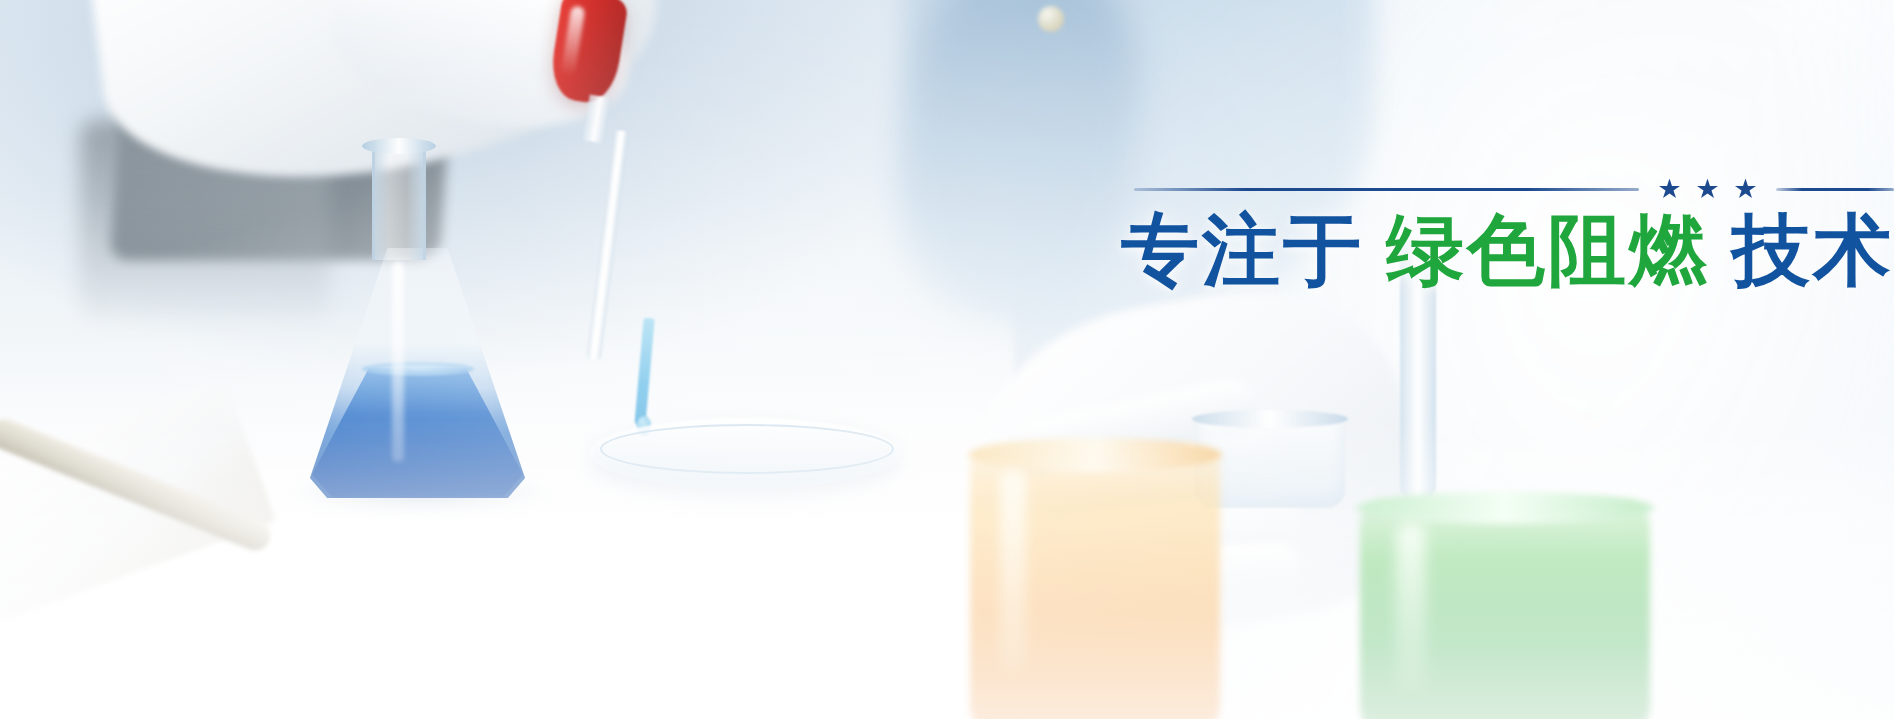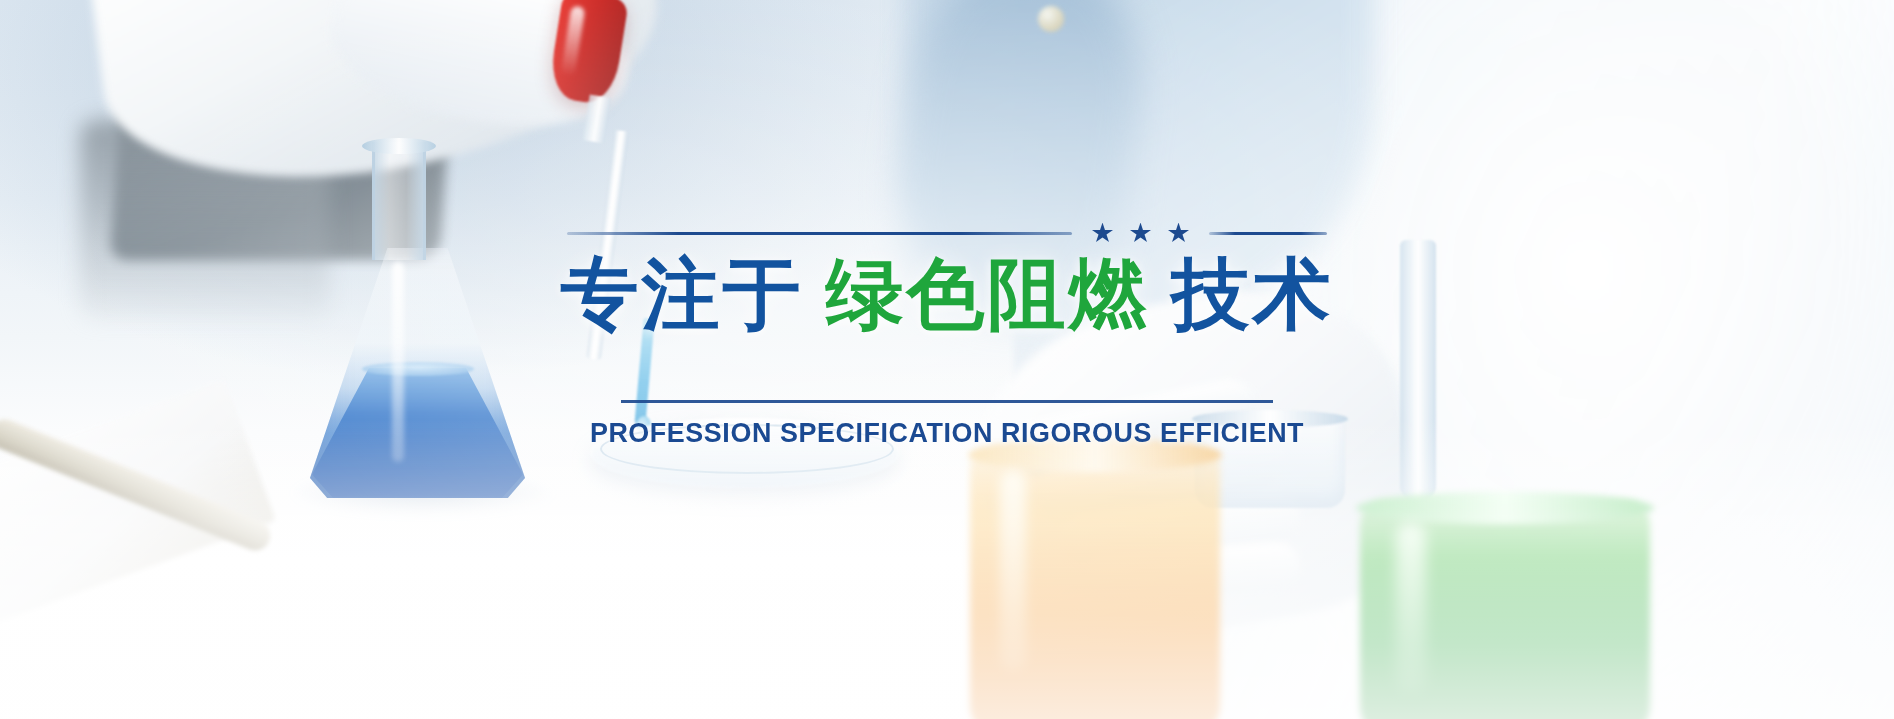--- a/index.html
+++ b/index.html
@@ -265,24 +265,23 @@
   }
   .soft-overlay{
     position:absolute;inset:0;
     background:radial-gradient(1100px 540px at 44% 42%, rgba(255,255,255,.45) 0%, rgba(255,255,255,0) 70%);
     pointer-events:none;
   }
 
   
   .content{
     position:absolute;inset:0;
-    display:flex;flex-direction:column;align-items:center;
+    display:flex;flex-direction:column;align-items:flex-end;
     padding-top:176px;
     box-sizing:border-box;
-    margin-top:44px;
   }
 
   .rule-row{
     display:flex;align-items:center;justify-content:center;
     width:760px;height:26px;
   }
   .rule{
     height:3px;flex:1;
     background:linear-gradient(90deg,rgba(26,72,140,.25),#1d4a8f 22%,#1d4a8f 78%,rgba(26,72,140,.45));
     border-radius:2px;
@@ -412,20 +411,16 @@
       <span class="stars">
         <span class="star"></span>
         <span class="star"></span>
         <span class="star"></span>
       </span>
       <span class="rule right"></span>
     </div>
 
     <h1 class="headline"><span class="hl-blue">专注于</span><span class="hl-gap"></span><span class="hl-green">绿色阻燃</span><span class="hl-gap"></span><span class="hl-blue">技术</span></h1>
 
-    <div class="en-wrap">
-      <span class="en-rule"></span>
-      <div class="en-line">PROFESSION SPECIFICATION RIGOROUS EFFICIENT</div>
-    </div>
 
 
   </div>
 </div>
 
 </body></html>

